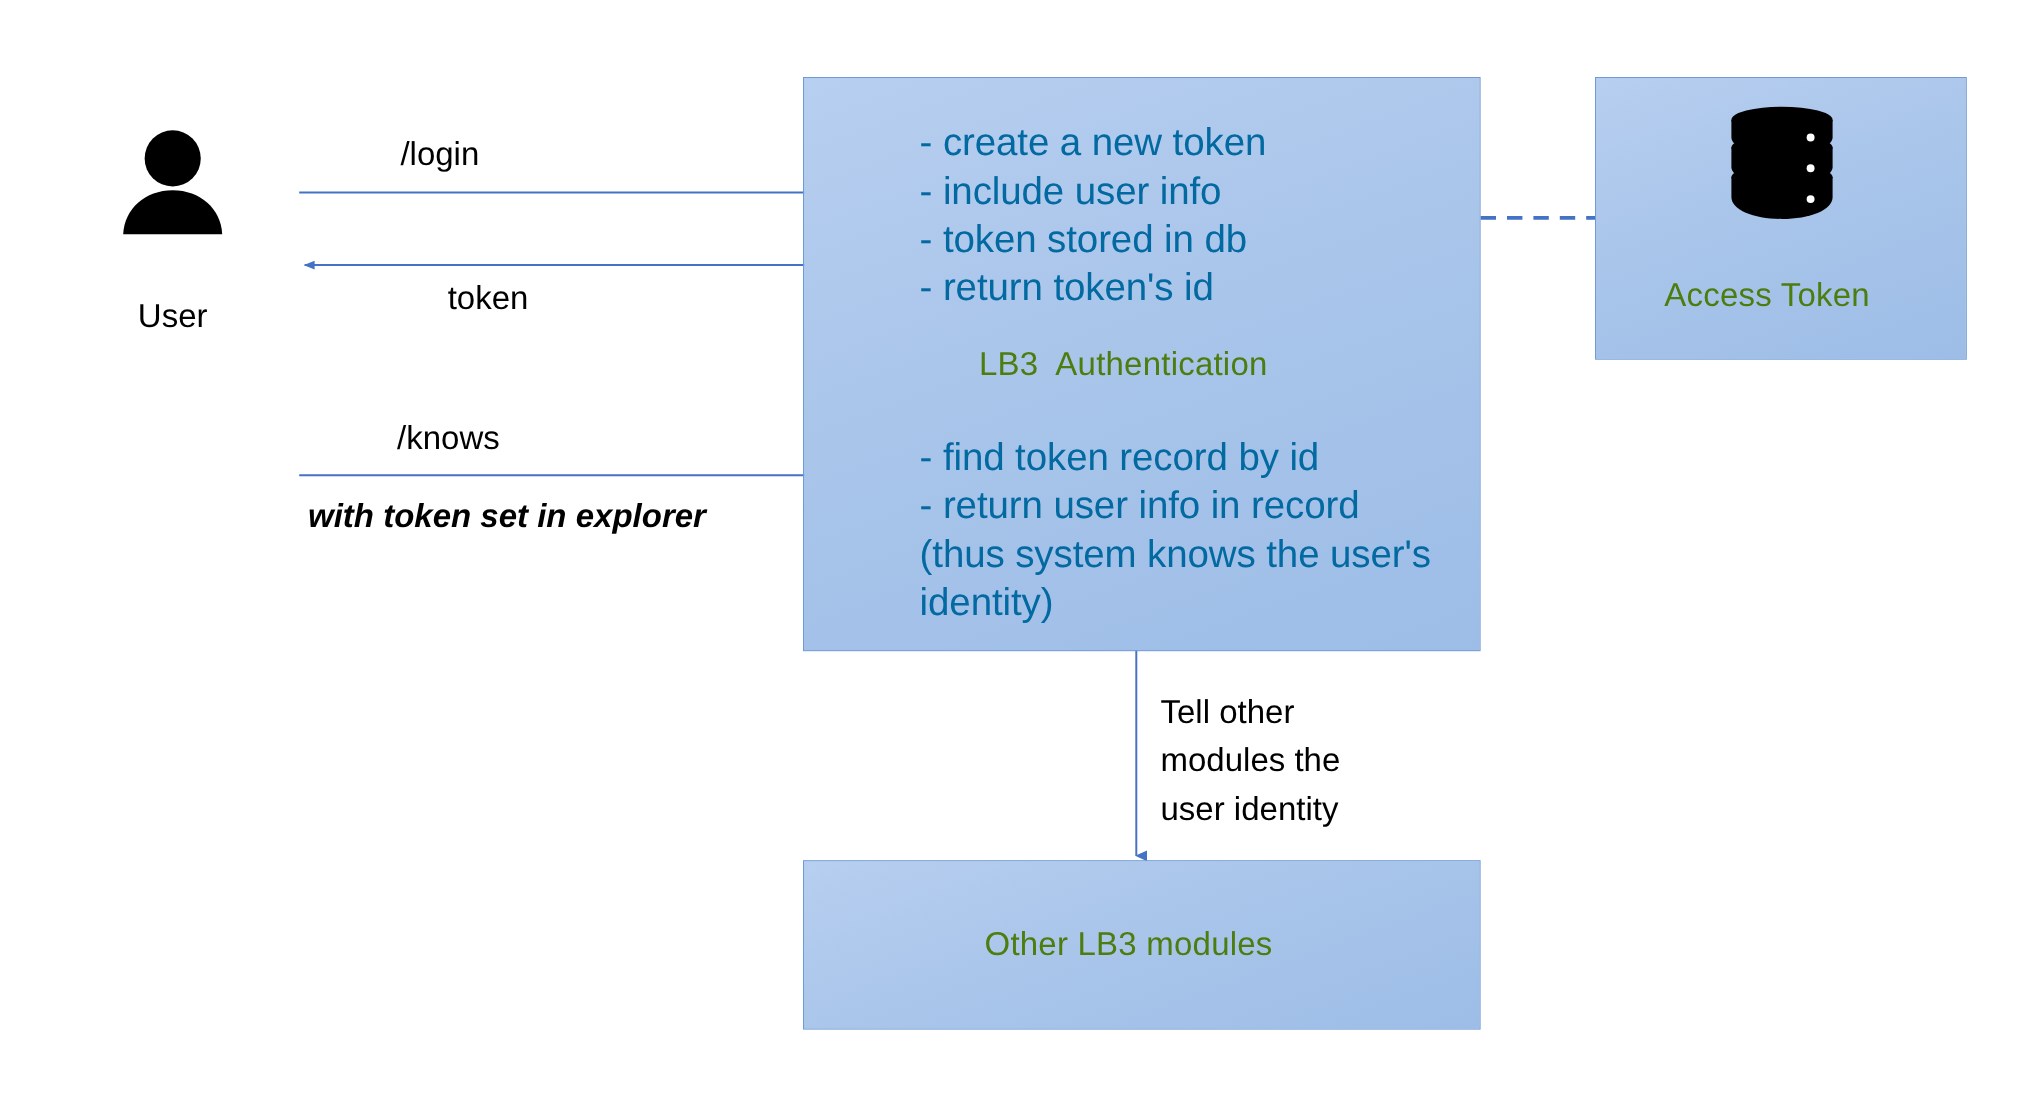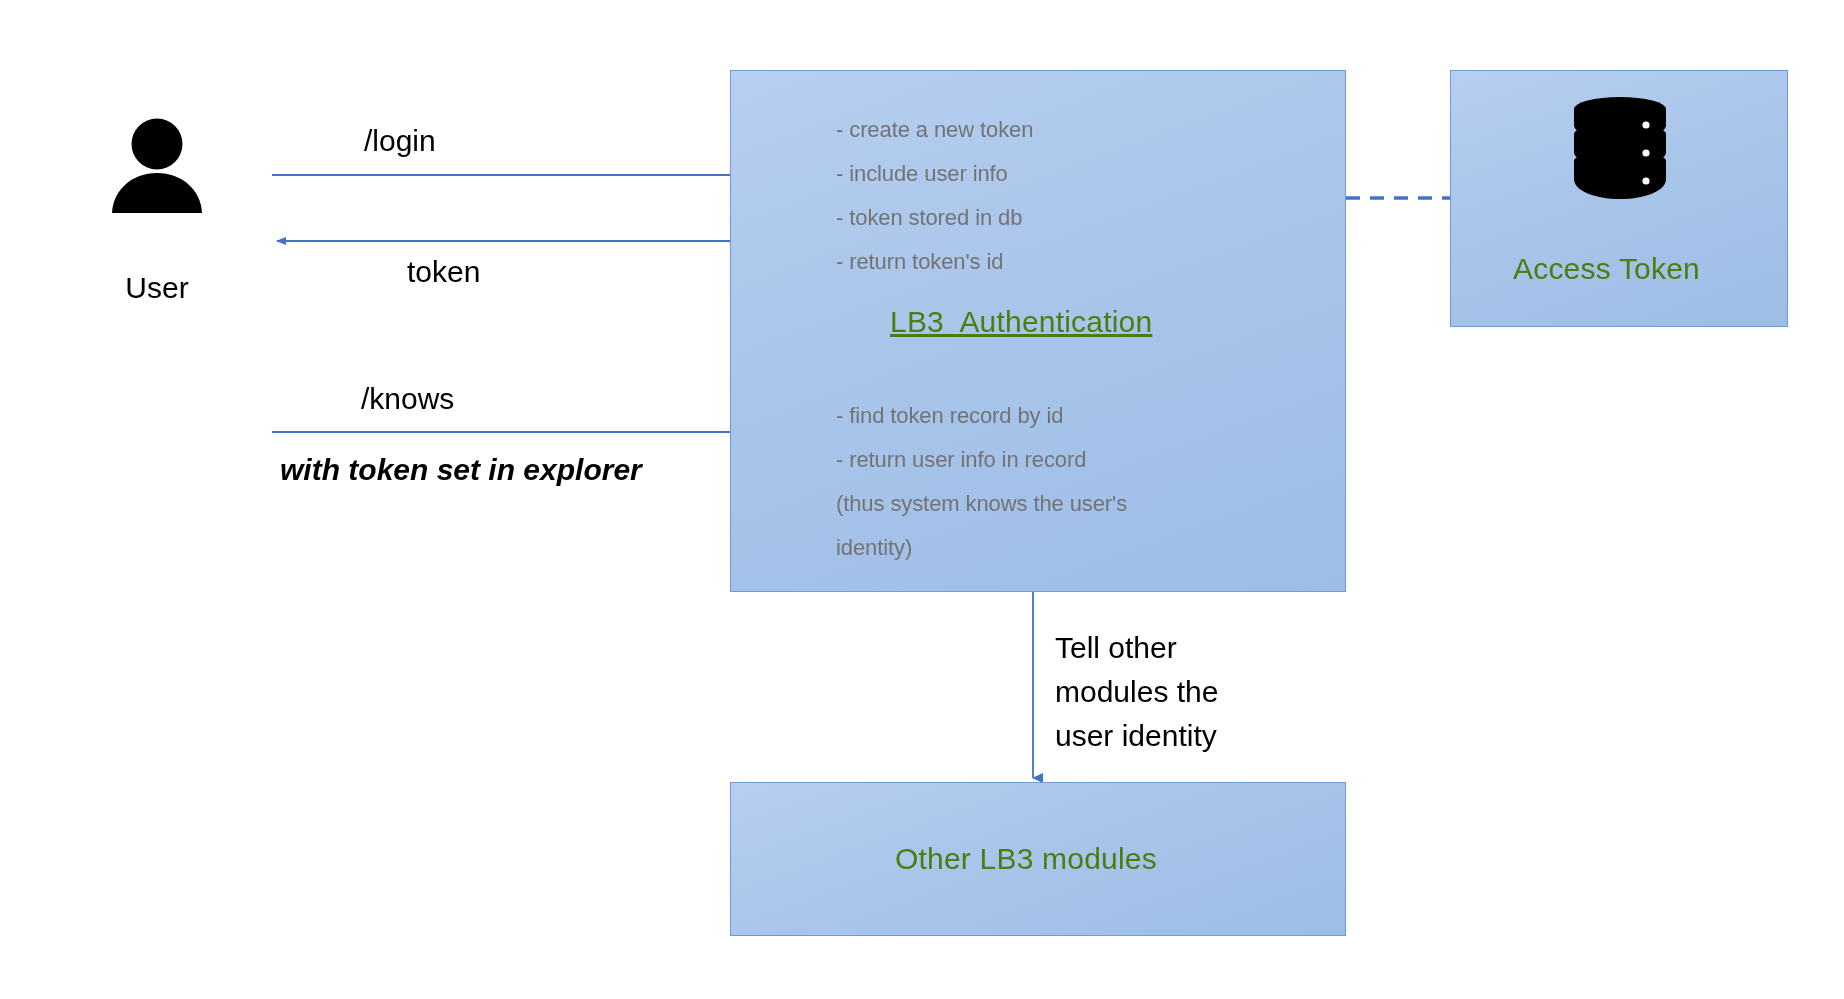--- a/index.html
+++ b/index.html
@@ -30,37 +30,37 @@
     background: linear-gradient(160deg, #b7cff0 0%, #a9c5ea 45%, #9dbde7 100%);
     box-sizing: border-box;
   }
   #lb3-box  { left: 730px;  top: 70px;  width: 616px; height: 522px; }
   #token-box{ left: 1450px; top: 70px;  width: 338px; height: 257px; }
   #other-box{ left: 730px;  top: 782px; width: 616px; height: 154px; }
 
   
   .blk-text {
     position: absolute;
-    font-size: 22px;
+    font-size: 35px;
     line-height: 44px;
-    color: #737373;
+    color: #0369a1;
     white-space: pre;
     letter-spacing: -0.1px;
   }
   #lb3-upper { left: 836px; top: 108px; }
   #lb3-lower { left: 836px; top: 394px; }
 
   .box-title {
     position: absolute;
     color: #4d7c0f;
     font-size: 30px;
     white-space: pre;
     letter-spacing: 0.2px;
   }
-  #lb3-title   { left: 890px;  top: 305px; text-decoration: underline; }
+  #lb3-title   { left: 890px;  top: 315px; }
   #token-title { left: 1513px; top: 252px; }
   #other-title { left: 895px;  top: 842px; }
 
   
   #user-icon {
     position: absolute;
     left: 110px; top: 118px;
     width: 94px; height: 96px;
   }
   #user-label {

